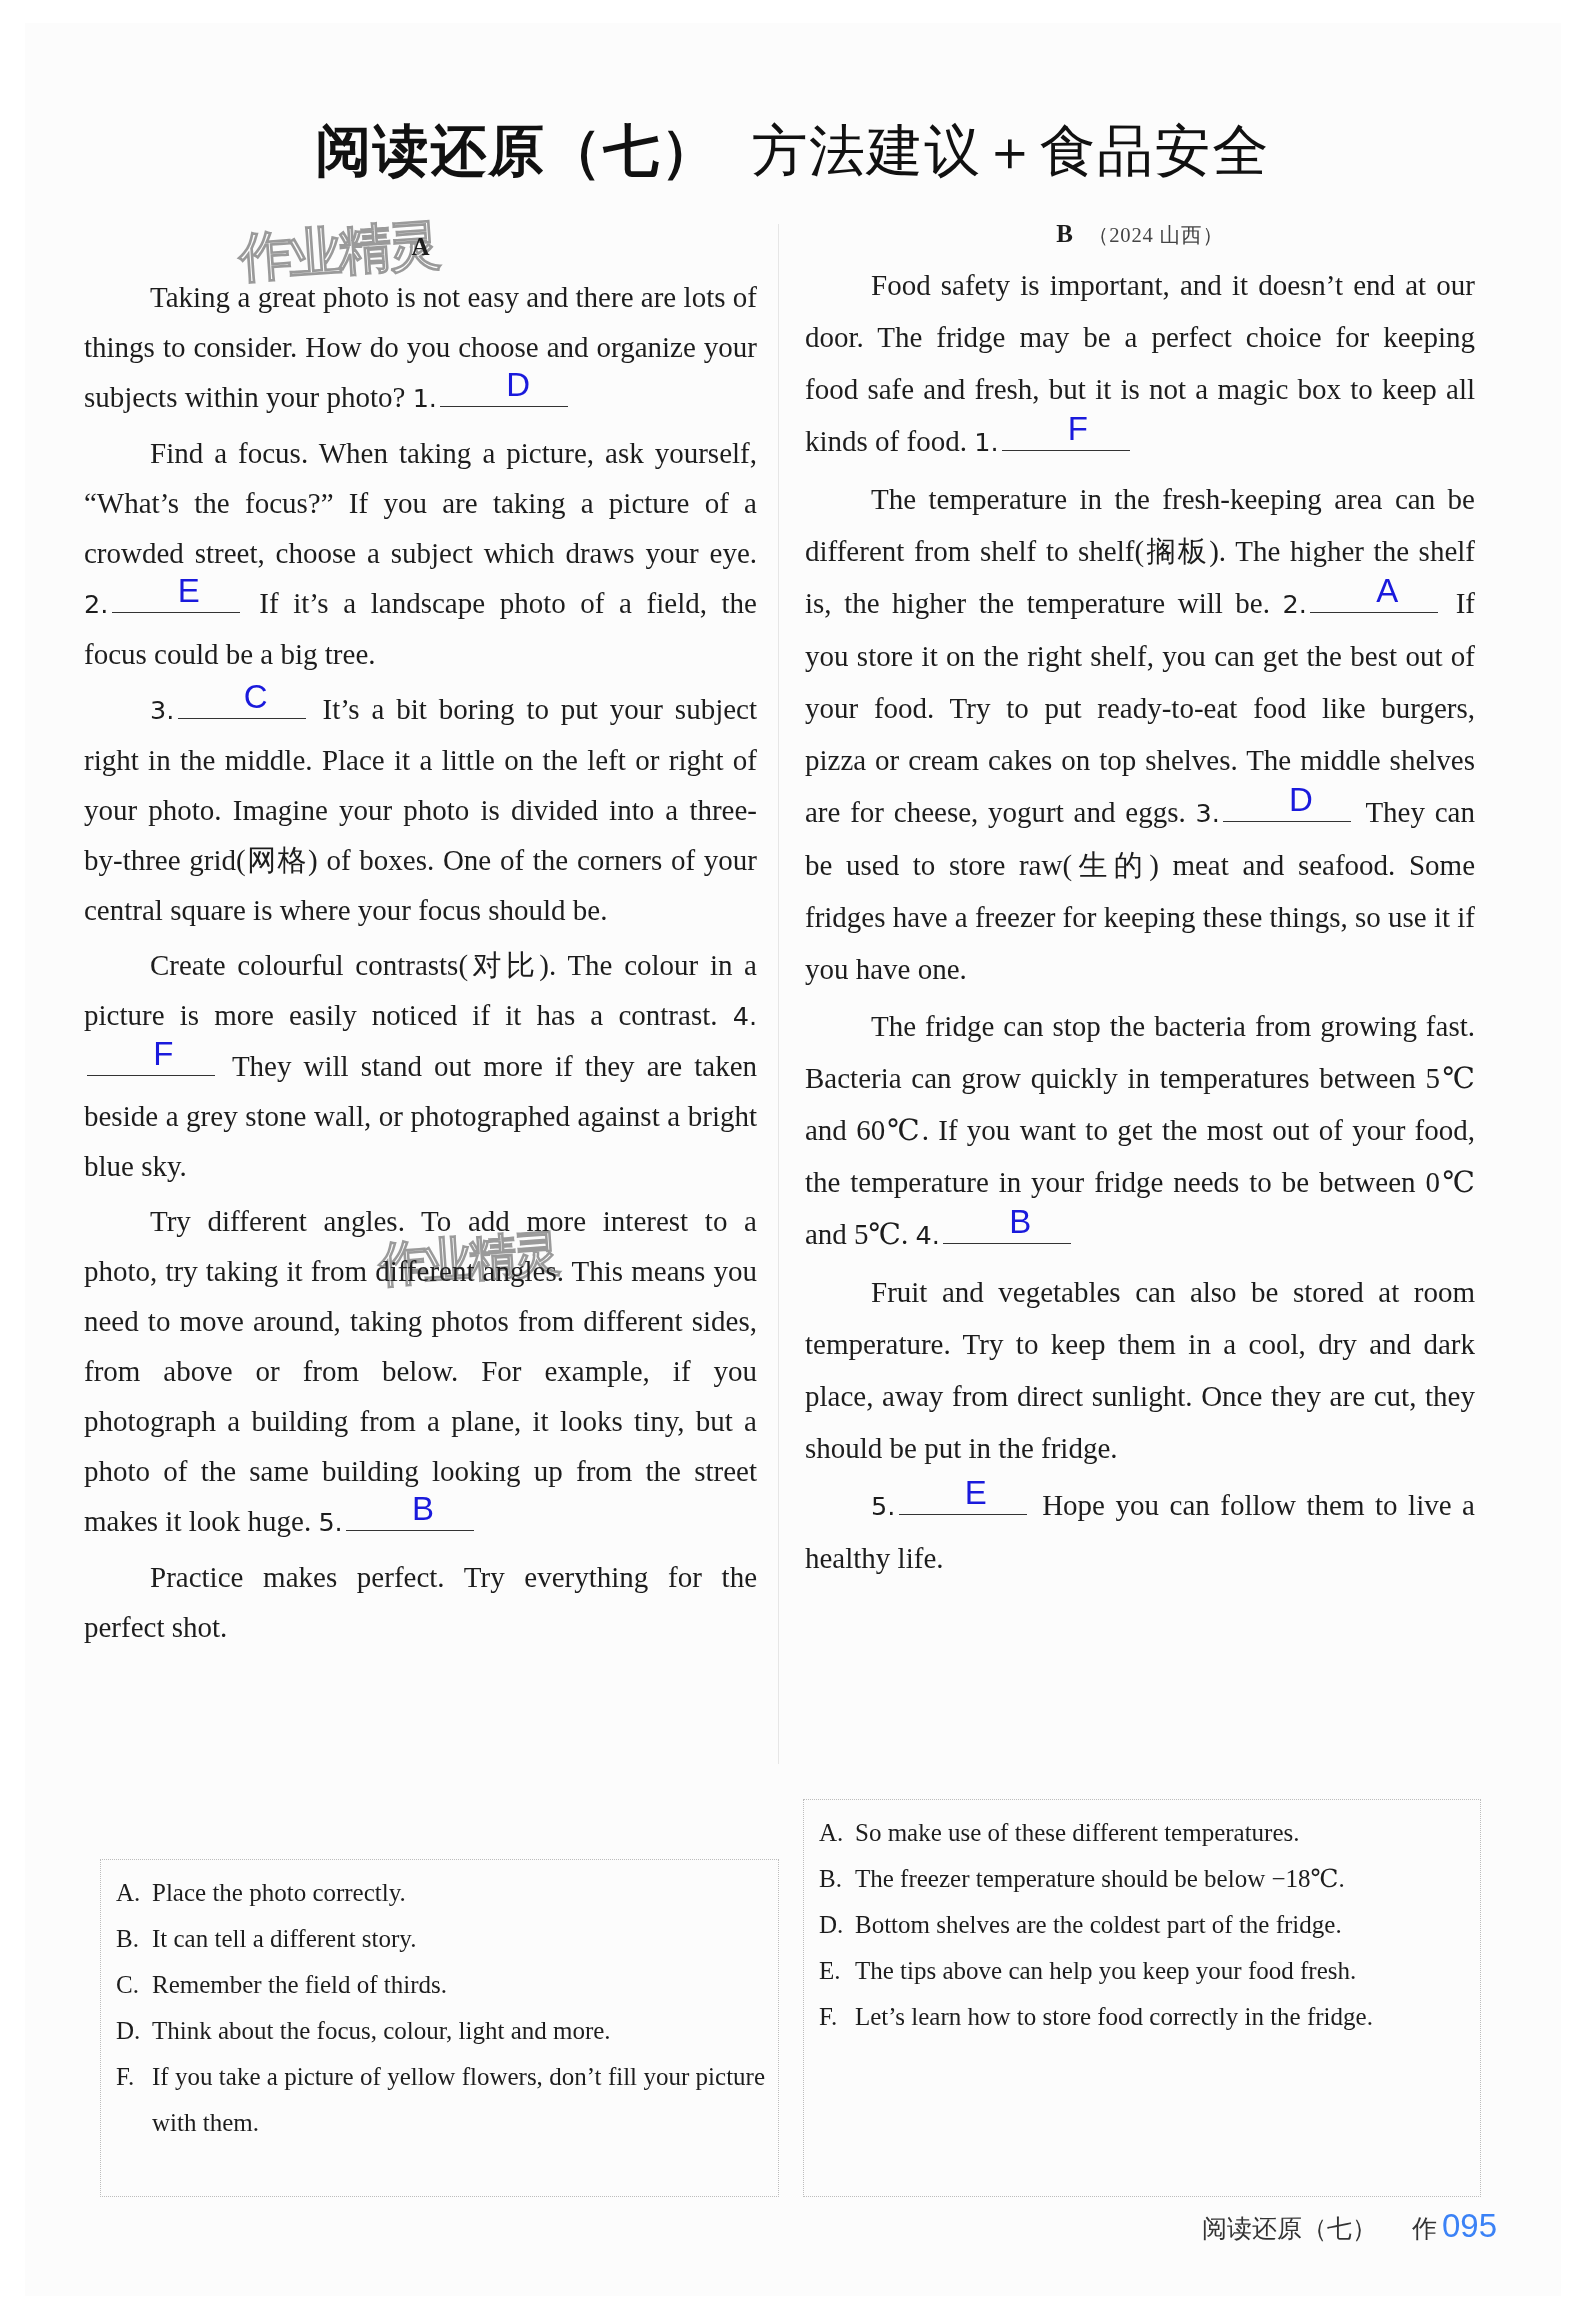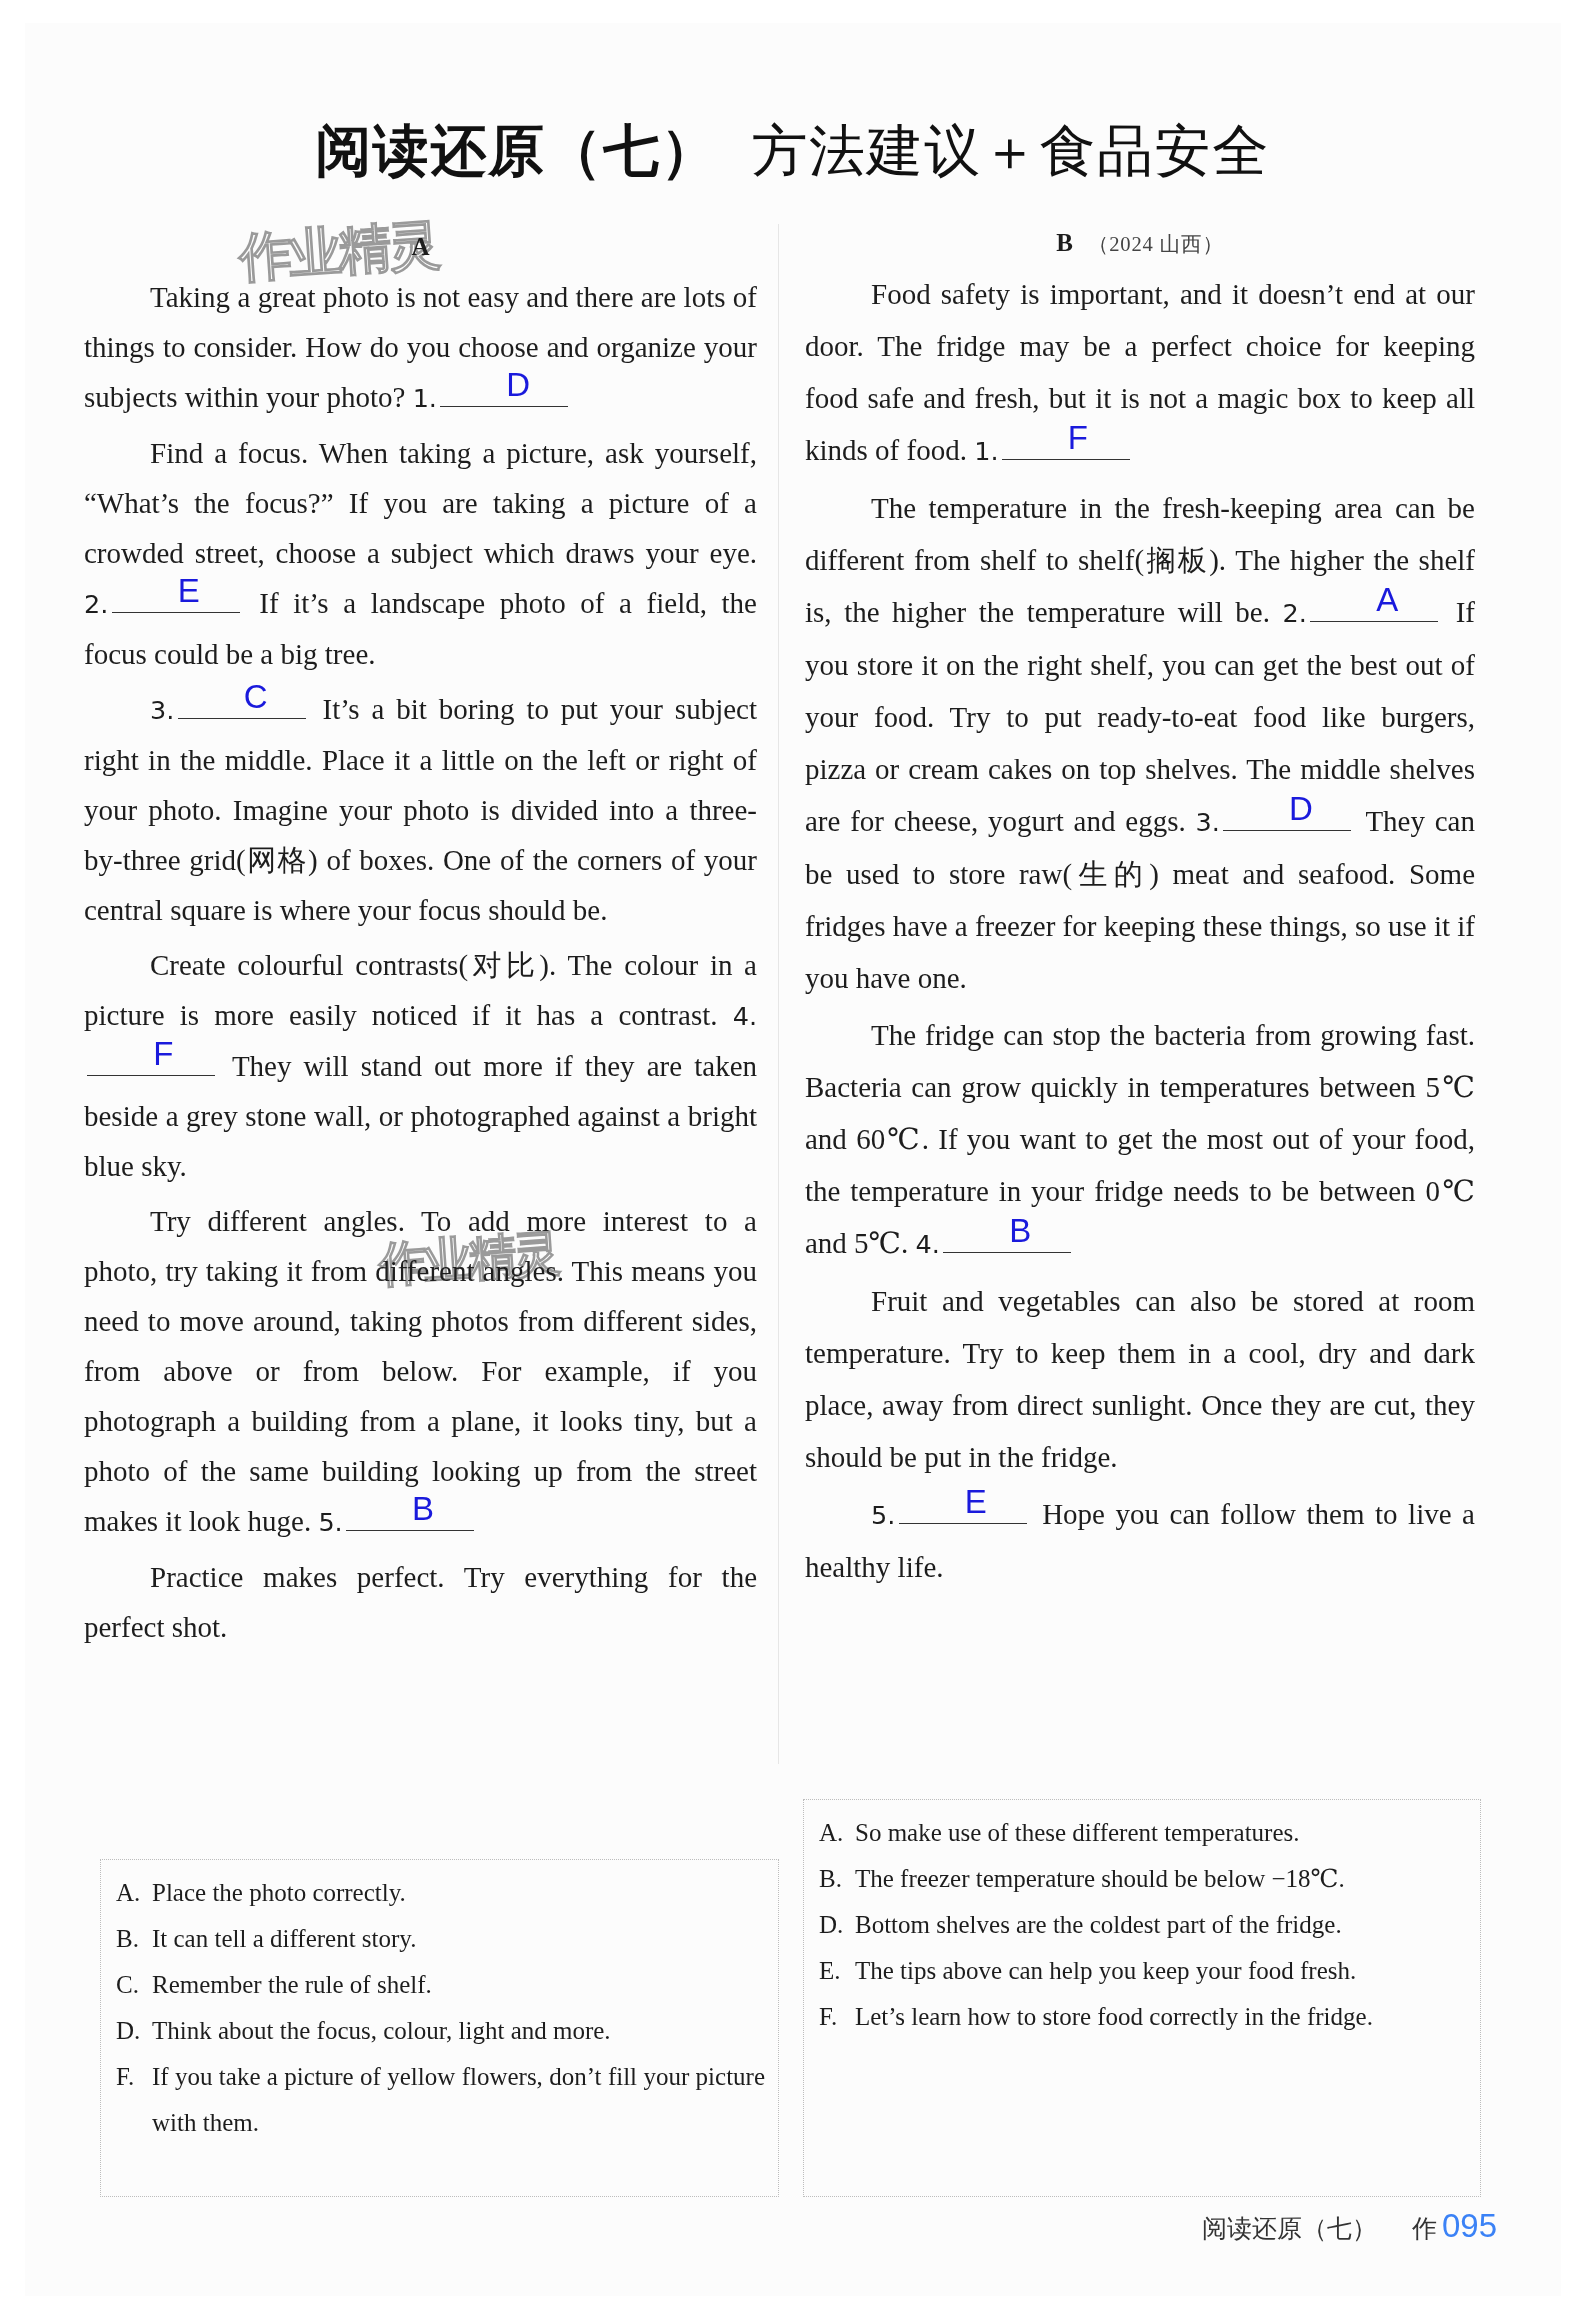--- a/index.html
+++ b/index.html
@@ -6,21 +6,21 @@
   body { width: 1585px; height: 2319px; position: relative; overflow: hidden;
          font-family: "Liberation Serif", "DejaVu Serif", serif; color: #1d1d1d; }
   .page { position: absolute; left: 25px; top: 23px; width: 1536px; height: 2273px; background: #fcfcfc; }
   .title { position: absolute; left: 0; width: 1585px; top: 114px; text-align: center;
            font-family: "DejaVu Sans", "Liberation Sans", sans-serif; font-size: 56px; color: #111; letter-spacing: 1.6px; }
   .title .t1 { font-weight: bold; }
   .title .gap { display: inline-block; width: 33px; }
   .divider { position: absolute; left: 778px; top: 224px; width: 0.8px; height: 1540px; background: #e6e6e6; }
   .col { position: absolute; }
   .col.left { left: 79px; top: 251px; width: 683px; }
-  .col.right { left: 800px; top: 247px; width: 680px; }
+  .col.right { left: 800px; top: 238px; width: 680px; }
   .sec-head { text-align: center; font-size: 25px; font-weight: bold; height: 41px; line-height: 41px; margin-top: -25px; }
   .sec-head .src { font-weight: normal; font-size: 20.6px; color: #444; margin-left: 15px; letter-spacing: 0.8px; }
   .para { font-size: 29px; line-height: 50px; text-align: justify; text-align-last: left; margin: 5px; }
   .right .para { line-height: 52px; }
   .para.indent { text-indent: 66px; }
   .num { font-family: "DejaVu Sans", "Liberation Sans", sans-serif; font-size: 25.5px; }
   .blank { display: inline-block; width: 128px; border-bottom: 1.6px solid #333; position: relative;
            height: 25px; vertical-align: baseline; margin: 0 5px 0 3.3px; }
   .blank .ans { position: absolute; left: 0; right: 0; bottom: 5px; text-align: center; color: #1a1adc;
                 font-family: "Liberation Sans", "DejaVu Sans", sans-serif; font-size: 33px; line-height: 33px; }
@@ -66,21 +66,21 @@
   <p class="para indent"><span>Create colourful contrasts(对比). The colour in a picture is more easily noticed if it has a contrast.</span> <span class="num">4.</span><span class="blank"><span class="ans">F</span></span> <span>They will stand out more if they are taken beside a grey stone wall, or photographed against a bright blue sky.</span></p>
 
   <p class="para indent"><span>Try different angles. To add more interest to a photo, try taking it from different angles. This means you need to move around, taking photos from different sides, from above or from below. For example, if you photograph a building from a plane, it looks tiny, but a photo of the same building looking up from the street makes it look huge.</span> <span class="num">5.</span><span class="blank"><span class="ans">B</span></span></p>
 
   <p class="para indent"><span>Practice makes perfect. Try everything for the perfect shot.</span></p>
 </div>
 
 <div class="optbox left">
   <div class="opt"><span class="letter">A.</span><span>Place the photo correctly.</span></div>
   <div class="opt"><span class="letter">B.</span><span>It can tell a different story.</span></div>
-  <div class="opt"><span class="letter">C.</span><span>Remember the rule of shelf.</span></div>
+  <div class="opt"><span class="letter">C.</span><span>Remember the field of thirds.</span></div>
   <div class="opt"><span class="letter">D.</span><span>Think about the focus, colour, light and more.</span></div>
   <div class="opt"><span class="letter">F.</span><span>If you take a picture of yellow flowers, don’t fill your picture with them.</span></div>
 </div>
 
 <div class="col right">
   <div class="sec-head">
     <span>B</span><span class="src">（2024 山西）</span>
   </div>
 
   <p class="para indent"><span>Food safety is important, and it doesn’t end at our door. The fridge may be a perfect choice for keeping food safe and fresh, but it is not a magic box to keep all kinds of food.</span> <span class="num">1.</span><span class="blank"><span class="ans">F</span></span></p>

